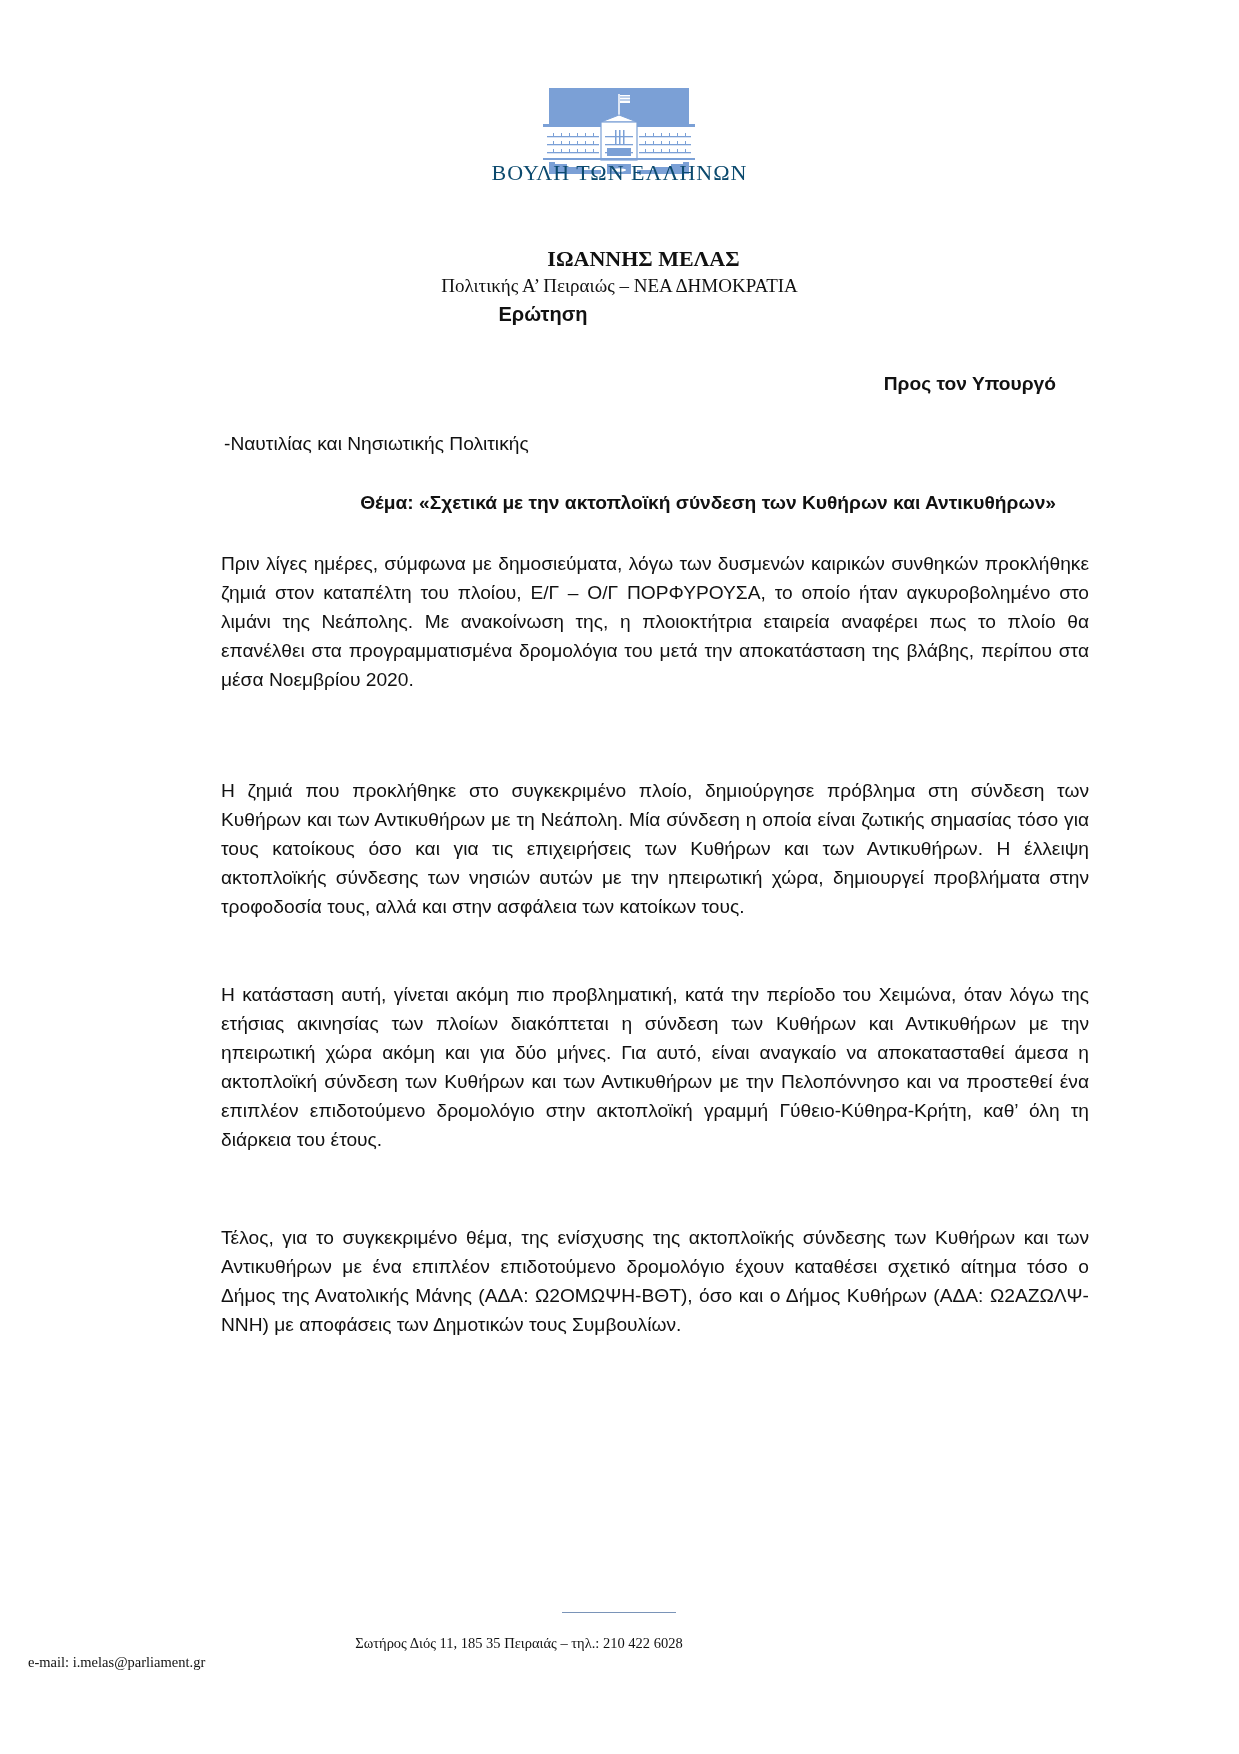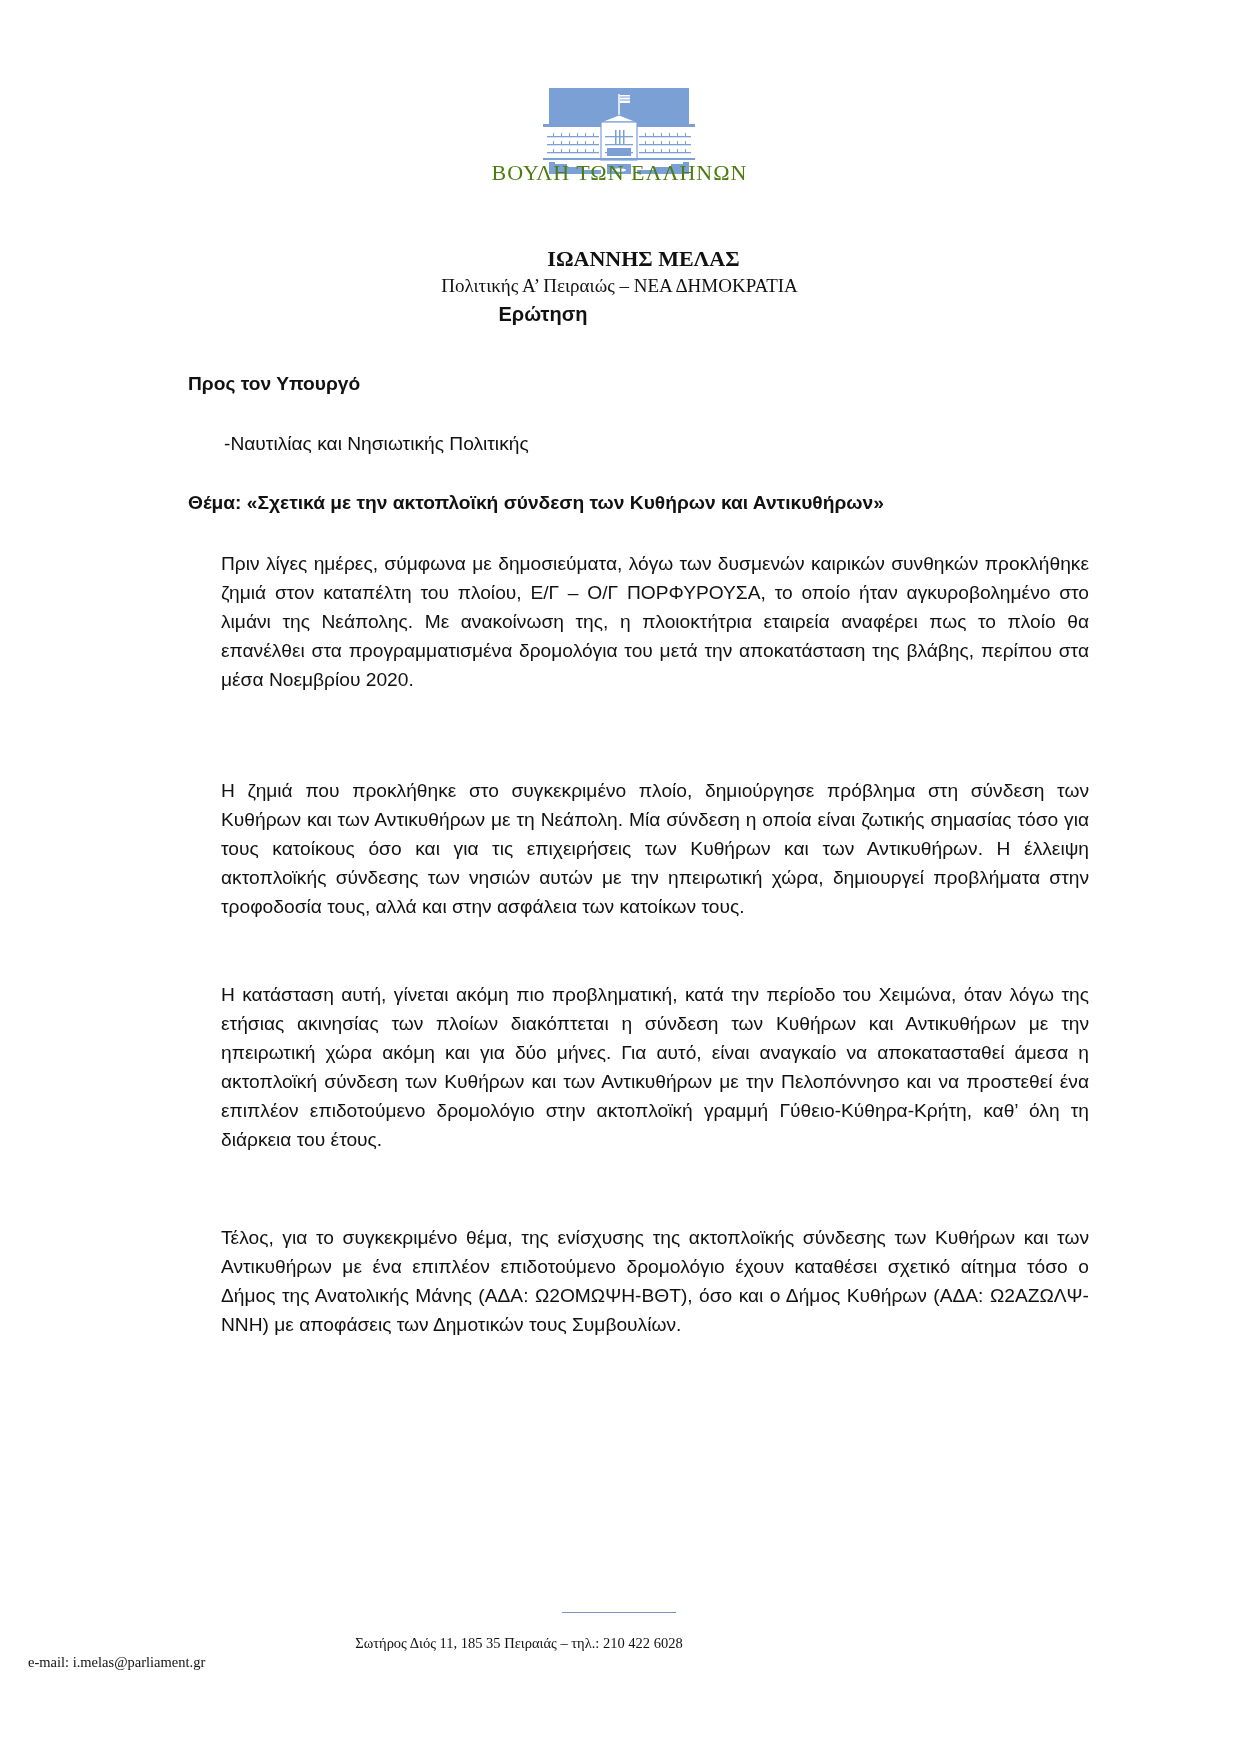--- a/index.html
+++ b/index.html
@@ -1,28 +1,28 @@
 <!DOCTYPE html>
 <html><head>
   <meta charset="utf-8">
   <style>
     html, body { margin: 0; padding: 0; background: #ffffff; }
     body { width: 1239px; height: 1754px; position: relative; overflow: hidden; color: #111; }
     .logo { position: absolute; left: 543px; top: 86px; width: 152px; height: 96px; }
     .logo-caption { position: absolute; left: 440px; top: 160px; width: 359px; text-align: center;
-      font-family: "Liberation Serif", serif; font-size: 22px; color: #4d7c0f; letter-spacing: 1px; }
+      font-family: "Liberation Serif", serif; font-size: 22px; color: #0c4a6e; letter-spacing: 1px; }
     .header-name { position: absolute; left: 0; width: 1239px; top: 246px; text-align: center;
       font-family: "Liberation Serif", serif; font-weight: bold; font-size: 22px; padding-left: 24px; }
     .header-role { position: absolute; left: 0; width: 1239px; top: 275px; text-align: center;
       font-family: "Liberation Serif", serif; font-size: 19px; }
     .header-type { position: absolute; left: 0; width: 1086px; top: 303px; text-align: center;
       font-family: "Liberation Sans", sans-serif; font-weight: bold; font-size: 20px; }
     .body-text { position: absolute; left: 188px; width: 868px;
       font-family: "Liberation Sans", sans-serif; font-size: 19.2px; line-height: 29px; }
-    .bold { font-weight: bold; }
+    .bold { font-weight: bold; text-align: right; }
     .justify { text-align: justify; margin-left: 33px; }
     .to { top: 369px; }
     .ministry { top: 429px; margin-left: 36px; }
     .subject { top: 488px; }
     .p1 { top: 549px; }
     .p2 { top: 776px; }
     .p3 { top: 980px; }
     .p4 { top: 1223px; }
     .footer-line { position: absolute; left: 562px; width: 114px; top: 1612px; height: 1px; background: #7a94b8; }
     .footer-addr { position: absolute; left: 0; width: 1038px; top: 1635px; text-align: center;

